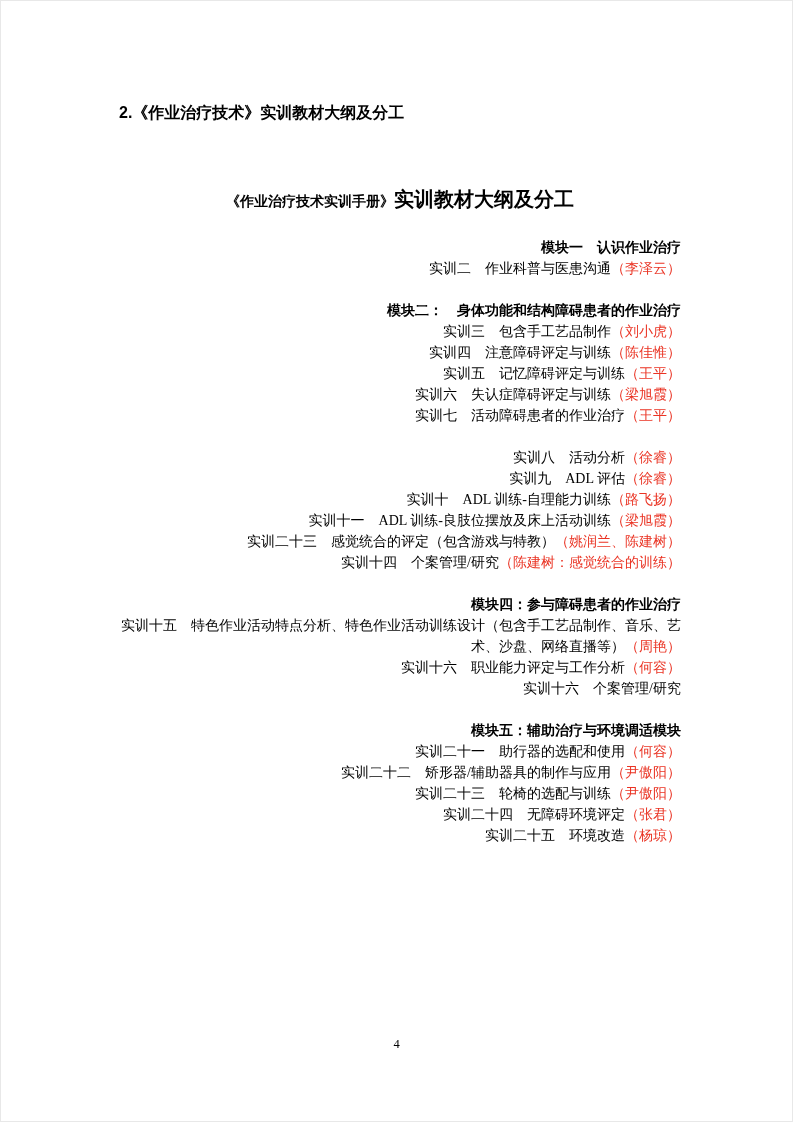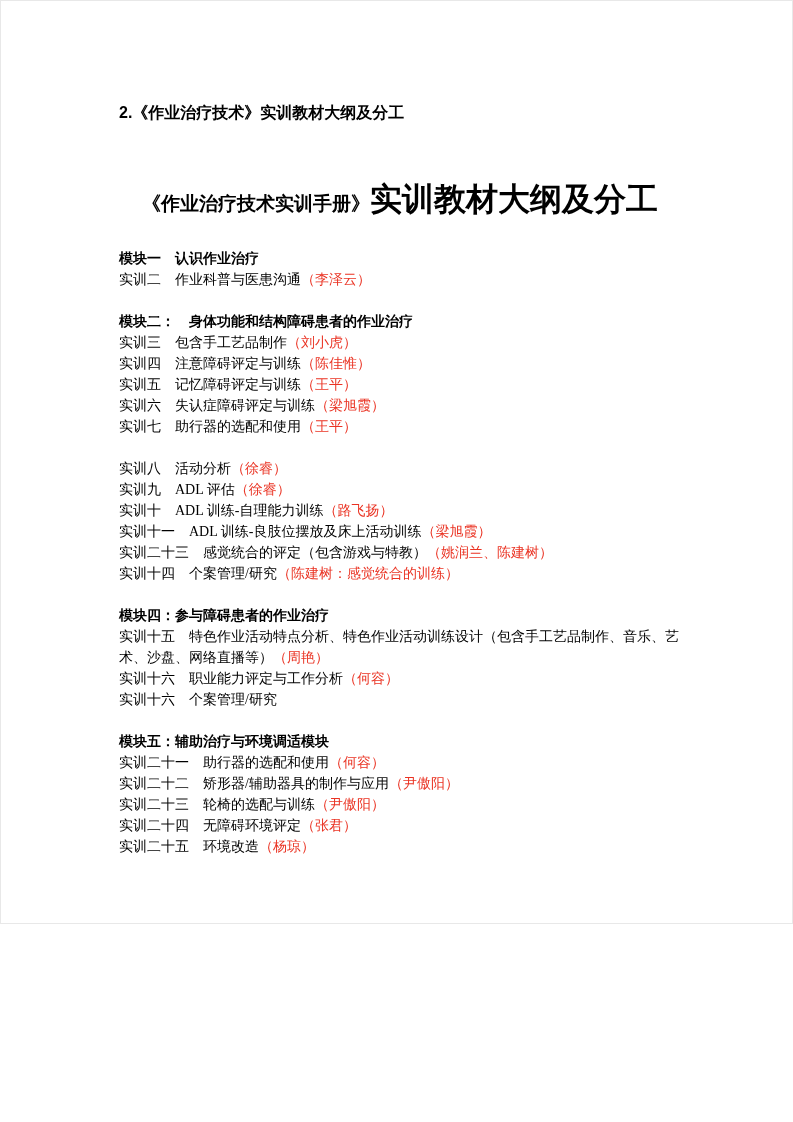--- a/index.html
+++ b/index.html
@@ -5,21 +5,21 @@
   :root{
     --red:#ea3323;
     --ink:#000000;
     --paper:#ffffff;
   }
   html,body{margin:0;padding:0;}
   body{background:#ffffff;}
   .page{
     position:relative;
     width:793px;
-    height:924px;
+    height:1122px;
     background:var(--paper);
     box-sizing:border-box;
     border:1px solid #e8e8e8;
     overflow:hidden;
     color:var(--ink);
     font-family:"Liberation Serif","DejaVu Serif",serif;
   }
   .content{
     position:absolute;
     left:118px;
@@ -34,29 +34,29 @@
     margin:0;
   }
   .main-title{
     margin-top:60px;
     text-align:center;
     white-space:nowrap;
     line-height:30px;
   }
   .main-title .t1{
     font-weight:700;
-    font-size:19px;
+    font-size:14px;
     font-family:Liberation Sans, sans-serif;
   }
   .main-title .t2{
     font-weight:700;
-    font-size:32px;
+    font-size:20px;
     font-family:Liberation Sans, sans-serif;
   }
-  .modules{margin-top:28px;}
+  .modules{margin-top:21px;text-align:right;}
   .module{margin-top:21px;}
   .module:first-child{margin-top:0;}
   .module-heading{
     font-family:"Liberation Sans","DejaVu Sans",sans-serif;
     font-weight:700;
     font-size:14px;
     line-height:21px;
   }
   .item-line{
     font-size:14px;
@@ -90,21 +90,21 @@
         <section class="module">
           <div class="module-heading">模块一　认识作业治疗</div>
           <div class="item-line"><span class="seg">实训二　作业科普与医患沟通</span><span class="seg red">（李泽云）</span></div>
         </section>
         <section class="module">
           <div class="module-heading">模块二：　身体功能和结构障碍患者的作业治疗</div>
           <div class="item-line"><span class="seg">实训三　包含手工艺品制作</span><span class="seg red">（刘小虎）</span></div>
           <div class="item-line"><span class="seg">实训四　注意障碍评定与训练</span><span class="seg red">（陈佳惟）</span></div>
           <div class="item-line"><span class="seg">实训五　记忆障碍评定与训练</span><span class="seg red">（王平）</span></div>
           <div class="item-line"><span class="seg">实训六　失认症障碍评定与训练</span><span class="seg red">（梁旭霞）</span></div>
-          <div class="item-line"><span class="seg">实训七　助行器的选配和使用</span><span class="seg red">（王平）</span></div>
+          <div class="item-line"><span class="seg">实训七　活动障碍患者的作业治疗</span><span class="seg red">（王平）</span></div>
         </section>
         <section class="module">
           <div class="item-line"><span class="seg">实训八　活动分析</span><span class="seg red">（徐睿）</span></div>
           <div class="item-line"><span class="seg">实训九　ADL 评估</span><span class="seg red">（徐睿）</span></div>
           <div class="item-line"><span class="seg">实训十　ADL 训练-自理能力训练</span><span class="seg red">（路飞扬）</span></div>
           <div class="item-line"><span class="seg">实训十一　ADL 训练-良肢位摆放及床上活动训练</span><span class="seg red">（梁旭霞）</span></div>
           <div class="item-line"><span class="seg">实训二十三　感觉统合的评定（包含游戏与特教）</span><span class="seg red">（姚润兰、陈建树）</span></div>
           <div class="item-line"><span class="seg">实训十四　个案管理/研究</span><span class="seg red">（陈建树：感觉统合的训练）</span></div>
         </section>
         <section class="module">

